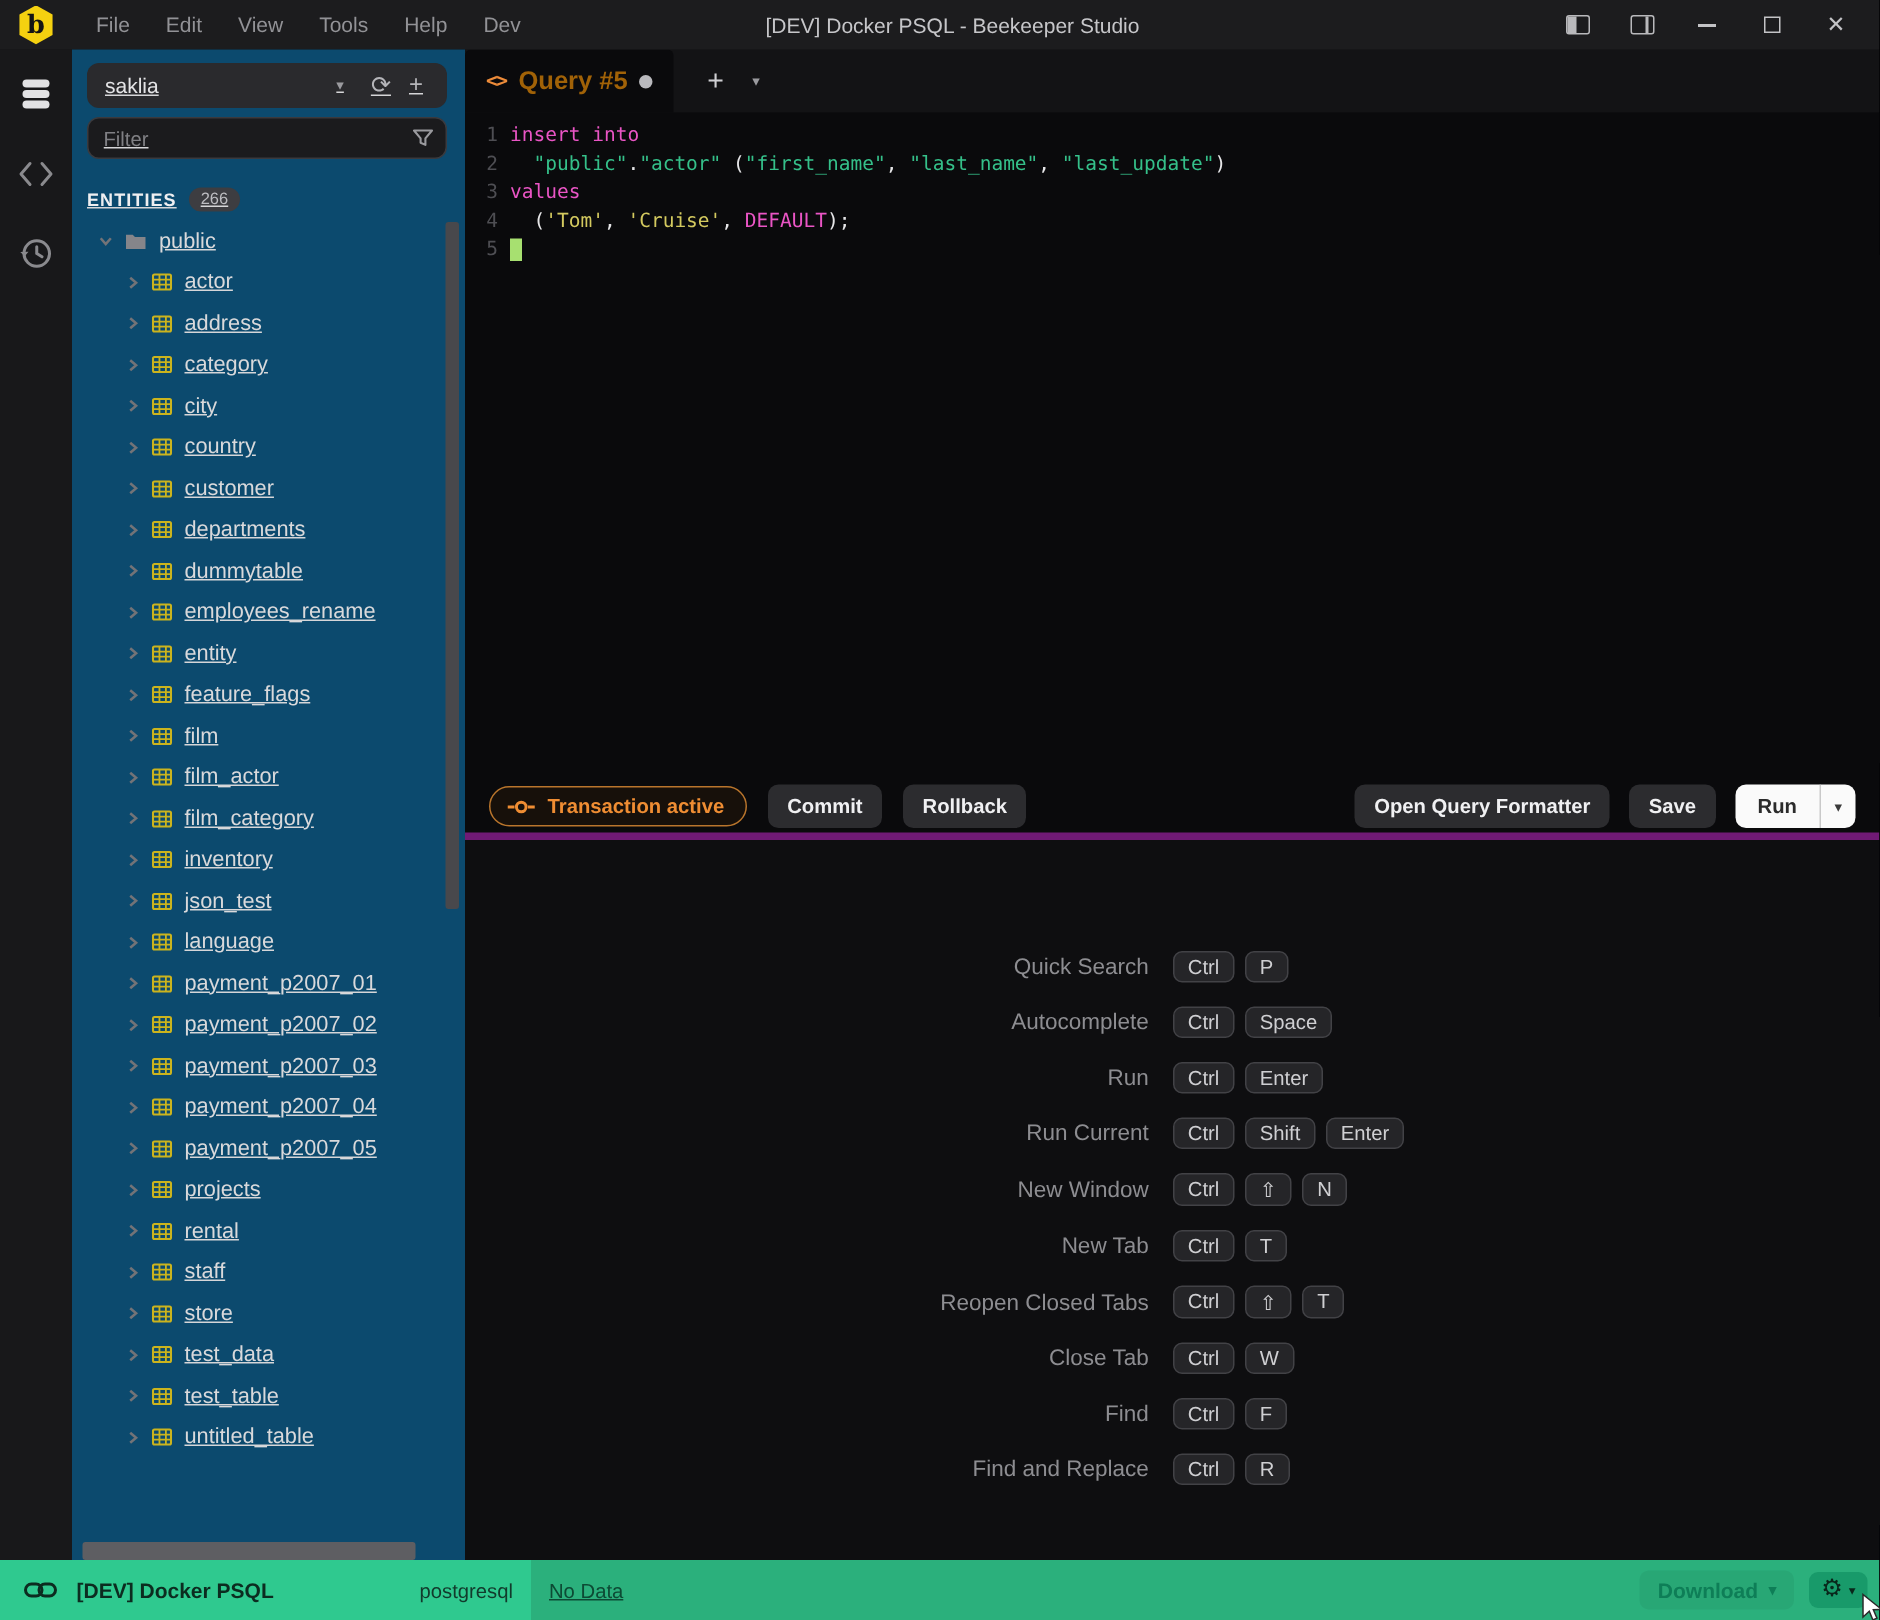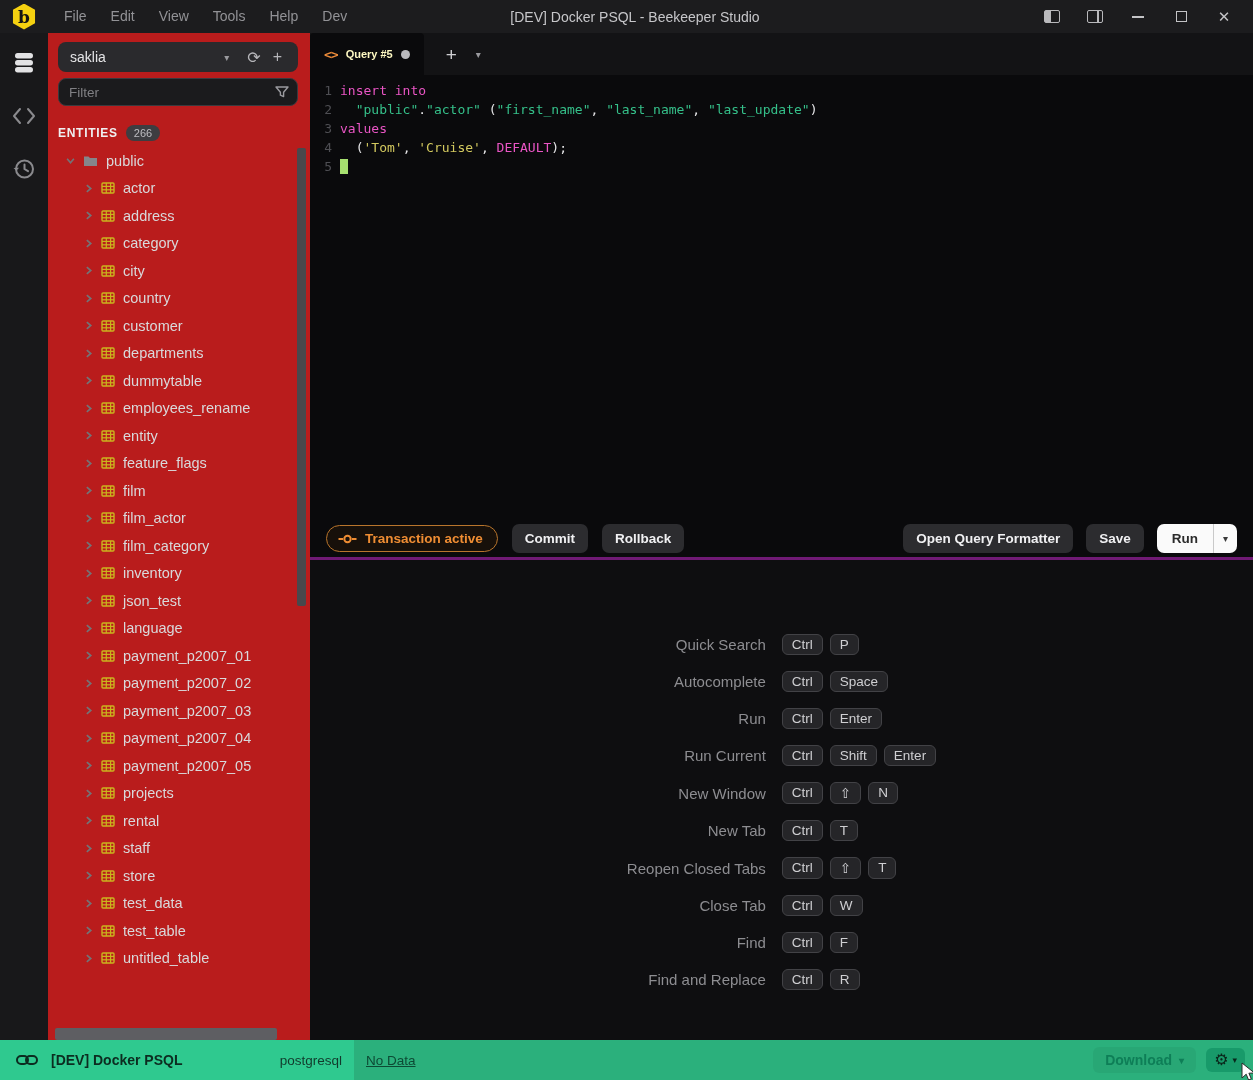--- a/index.html
+++ b/index.html
@@ -27,21 +27,21 @@
   .panel-ico.right .line { width:1.5px; background:#b9b9bc; margin-right:3.5px; }
   .min-ico { width:12px; border-bottom:2px solid #c3c3c6; height:2px; }
   .max-ico { width:11px; height:11px; border:1.5px solid #c3c3c6; }
   .close-ico { color:#c3c3c6; font-size:15px; line-height:1; }
   
   .body { flex:1; display:flex; min-height:0; }
   
   .rail { width:48px; background:#18181a; display:flex; flex-direction:column; align-items:center; padding-top:16px; gap:25px; flex:0 0 auto; }
   .rail-btn { width:28px; height:28px; display:flex; align-items:center; justify-content:center; }
   
-  .sidebar { width:262px; background:#b91c1c; position:relative; overflow:hidden; flex:0 0 auto; padding-top:9px; }
+  .sidebar { width:262px; background:#0c4a6e; position:relative; overflow:hidden; flex:0 0 auto; padding-top:9px;text-decoration:underline; }
   .conn-row { margin:0 12px 0 10px; height:30px; background:#2a2a2d; border-radius:8px; display:flex; align-items:center; padding:0 10px 0 12px; }
   .conn-name { font-size:14px; color:#e4e4e6; flex:1; }
   .conn-caret { color:#9a9a9e; font-size:10px; margin-right:12px; }
   .conn-ico { color:#b5b5b9; font-size:16px; padding:0 6px; }
   .filter-row { margin:6px 12px 0 10px; height:28px; border:1px solid #3a3a3e; background:#1b1b1d; border-radius:8px; display:flex; align-items:center; padding:0 8px 0 2px; }
   .filter-row input { flex:1; background:transparent; border:none; outline:none; color:#cfcfd2; font-size:13.5px; padding:0 8px; font-family:"Liberation Sans", sans-serif; }
   .filter-row input::placeholder { color:#808084; }
   .entities-hdr { margin:19px 10px 6px 10px; display:flex; align-items:center; gap:8px; }
   .entities-label { font-size:12px; font-weight:bold; letter-spacing:.06em; color:#efeff1; }
   .entities-badge { background:#3d3d41; color:#bdbdc1; font-size:11px; padding:2px 8px; border-radius:9px; }
@@ -50,35 +50,35 @@
   .tree-row.schema { padding-left:18px; }
   .tree-row.table { padding-left:36px; }
   .chev { width:9px; height:9px; display:flex; align-items:center; justify-content:center; flex:0 0 auto; }
   .v-scroll { position:absolute; right:4px; top:115px; width:9px; height:458px; background:#48484c; border-radius:2px; }
   .h-scroll { position:absolute; left:7px; bottom:0; width:222px; height:12px; background:#5e5e62; border-radius:2px; }
   
   .main { flex:1; display:flex; flex-direction:column; min-width:0; }
   .tabbar { height:42px; background:#131315; display:flex; align-items:stretch; flex:0 0 auto; }
   .tab { background:#0a0a0c; border-radius:4px 4px 0 0; display:flex; align-items:center; gap:8px; padding:0 14px; }
   .tab-code-ico { color:#ee8c3a; font-family:"DejaVu Sans Mono", monospace; font-size:13px; font-weight:bold; letter-spacing:-1px; }
-  .tab-label { color:#fef9c3; font-size:11px; font-weight:bold; }
+  .tab-label { color:#a16207; font-size:17px; font-weight:bold; }
   .unsaved-dot { width:9px; height:9px; border-radius:50%; background:#b9b9bd; }
   .tab-plus { color:#cfcfd2; font-size:19px; margin-left:22px; align-self:center; line-height:1; }
   .tab-caret { color:#9a9a9e; font-size:10px; margin-left:19px; align-self:center; }
   
   .editor { height:445px; background:#0a0a0c; padding-top:6px; font-family:"DejaVu Sans Mono", monospace; font-size:13px; line-height:19px; flex:0 0 auto; }
   .code-line { display:flex; white-space:pre; }
   .gutter { width:22px; text-align:right; color:#4e4e53; flex:0 0 auto; margin-right:8px; user-select:none; }
   .tok-kw { color:#ea55c5; }
   .tok-str { color:#35c08a; }
   .tok-strq { color:#d3c95f; }
   .tok-pl { color:#e6e6e8; }
   .caret-block { display:inline-block; width:8px; height:15px; background:#a7e070; transform:translateY(2px); }
   
-  .toolbar { height:40px; display:flex; align-items:center; background:#0a0a0c; padding:0 16px; gap:14px; border-bottom:3px solid #701a75; flex:0 0 auto; }
+  .toolbar { height:40px; display:flex; align-items:center; background:#0a0a0c; padding:0 16px; gap:14px; border-bottom:5px solid #701a75; flex:0 0 auto; }
   .txn-pill { display:flex; align-items:center; gap:8px; border:1px solid #b9752c; border-radius:999px; padding:5px 14px 5px 11px; background:#17100a; }
   .txn-pill span { color:#ef8d33; font-size:13.5px; font-weight:bold; }
   .btn-dark { background:#2c2c2f; border:none; border-radius:7px; color:#f0f0f2; font-size:13.5px; font-weight:bold; padding:7px 13px; font-family:"Liberation Sans", sans-serif; cursor:default; }
   .spacer { flex:1; }
   .right-group { display:flex; align-items:center; gap:13px; }
   .run-btn { display:flex; align-items:stretch; background:#fafafa; border-radius:7px; overflow:hidden; }
   .run-main { padding:7px 15px; color:#2b2b2b; font-size:13.5px; font-weight:bold; }
   .run-divider { width:1px; background:#c9c9c9; }
   .run-caret { padding:7px 9px; color:#3a3a3a; font-size:10px; display:flex; align-items:center; }
   

